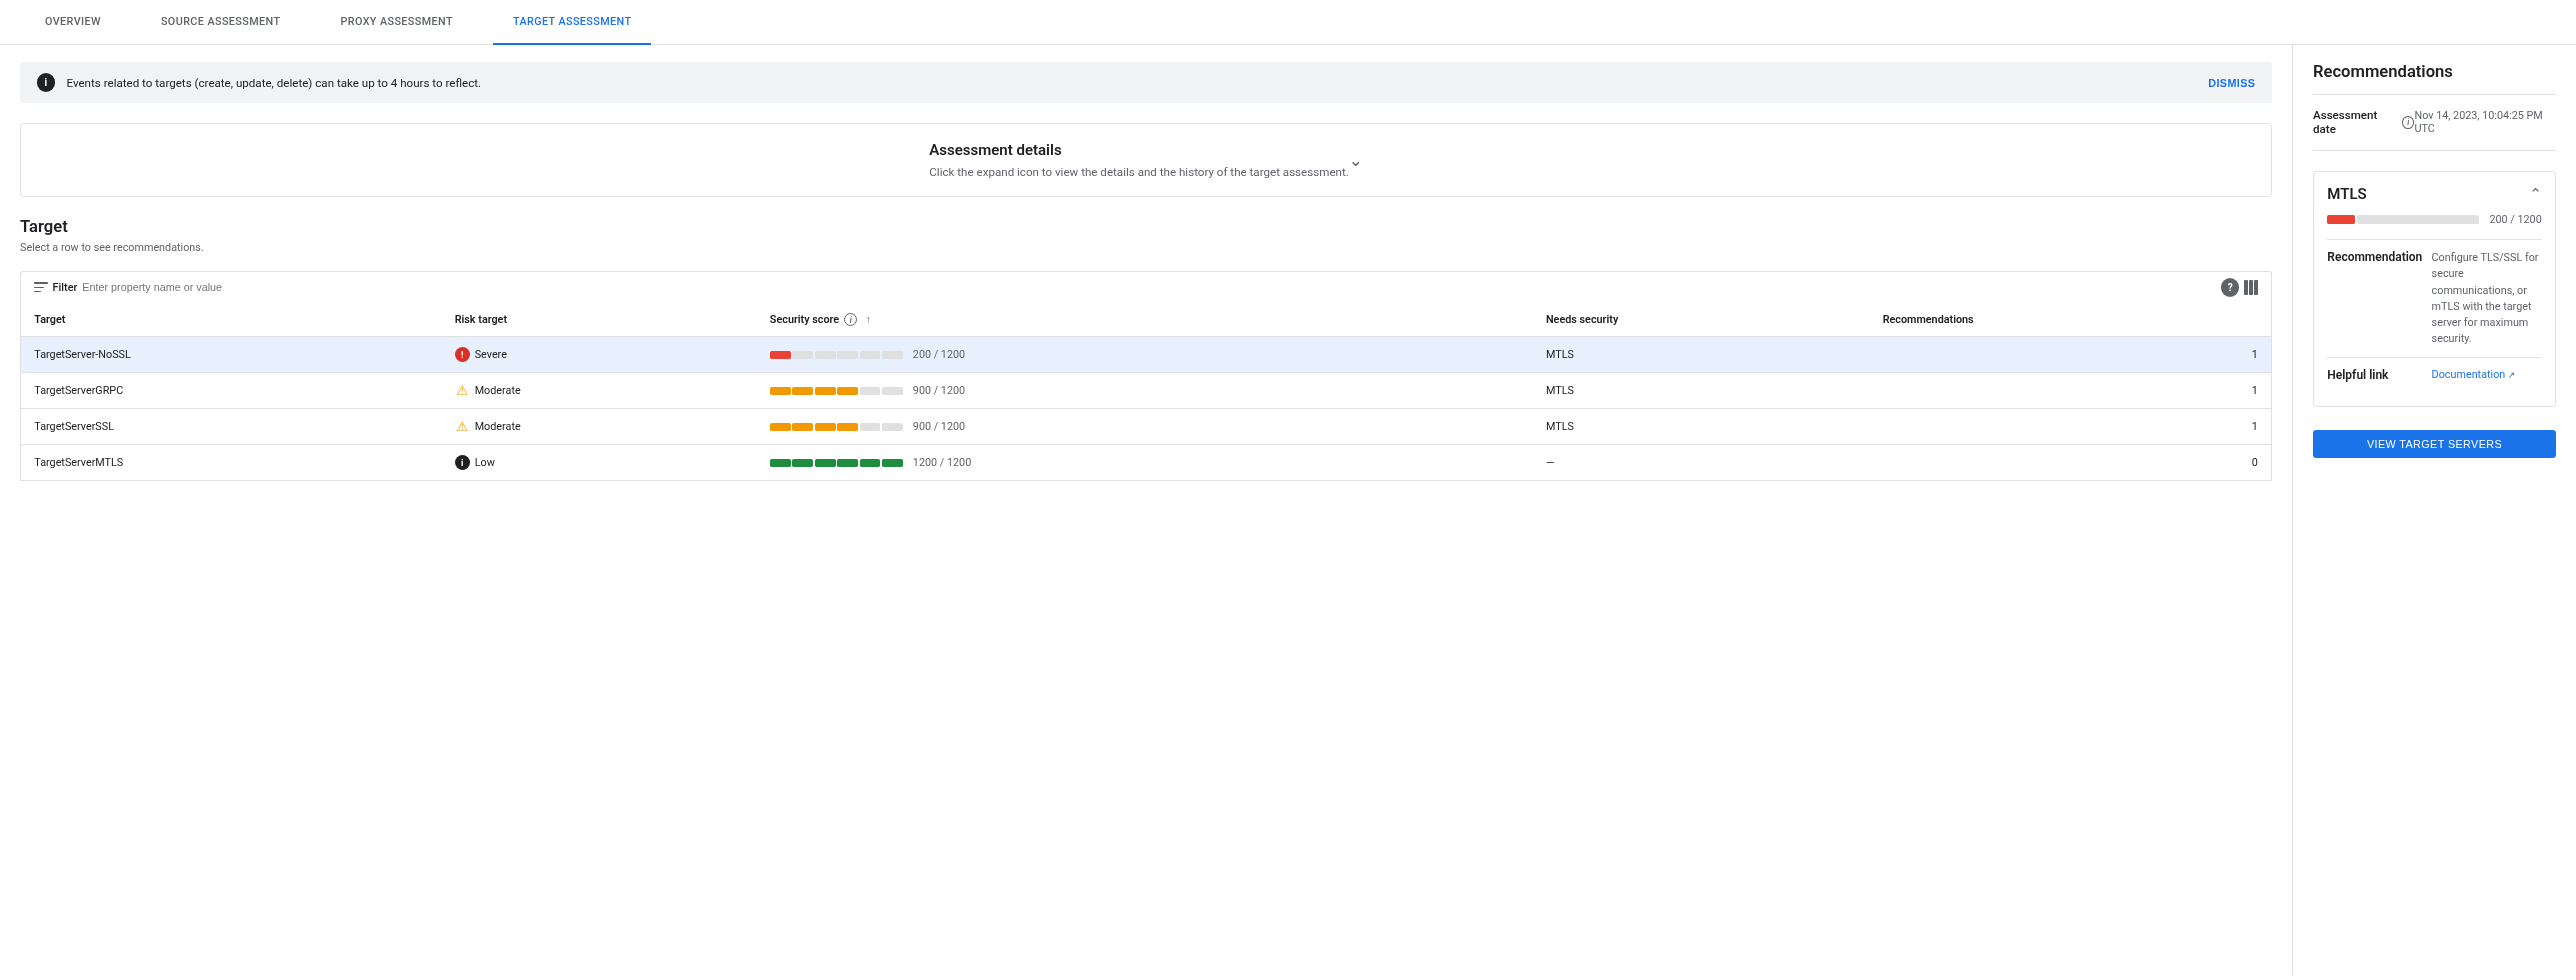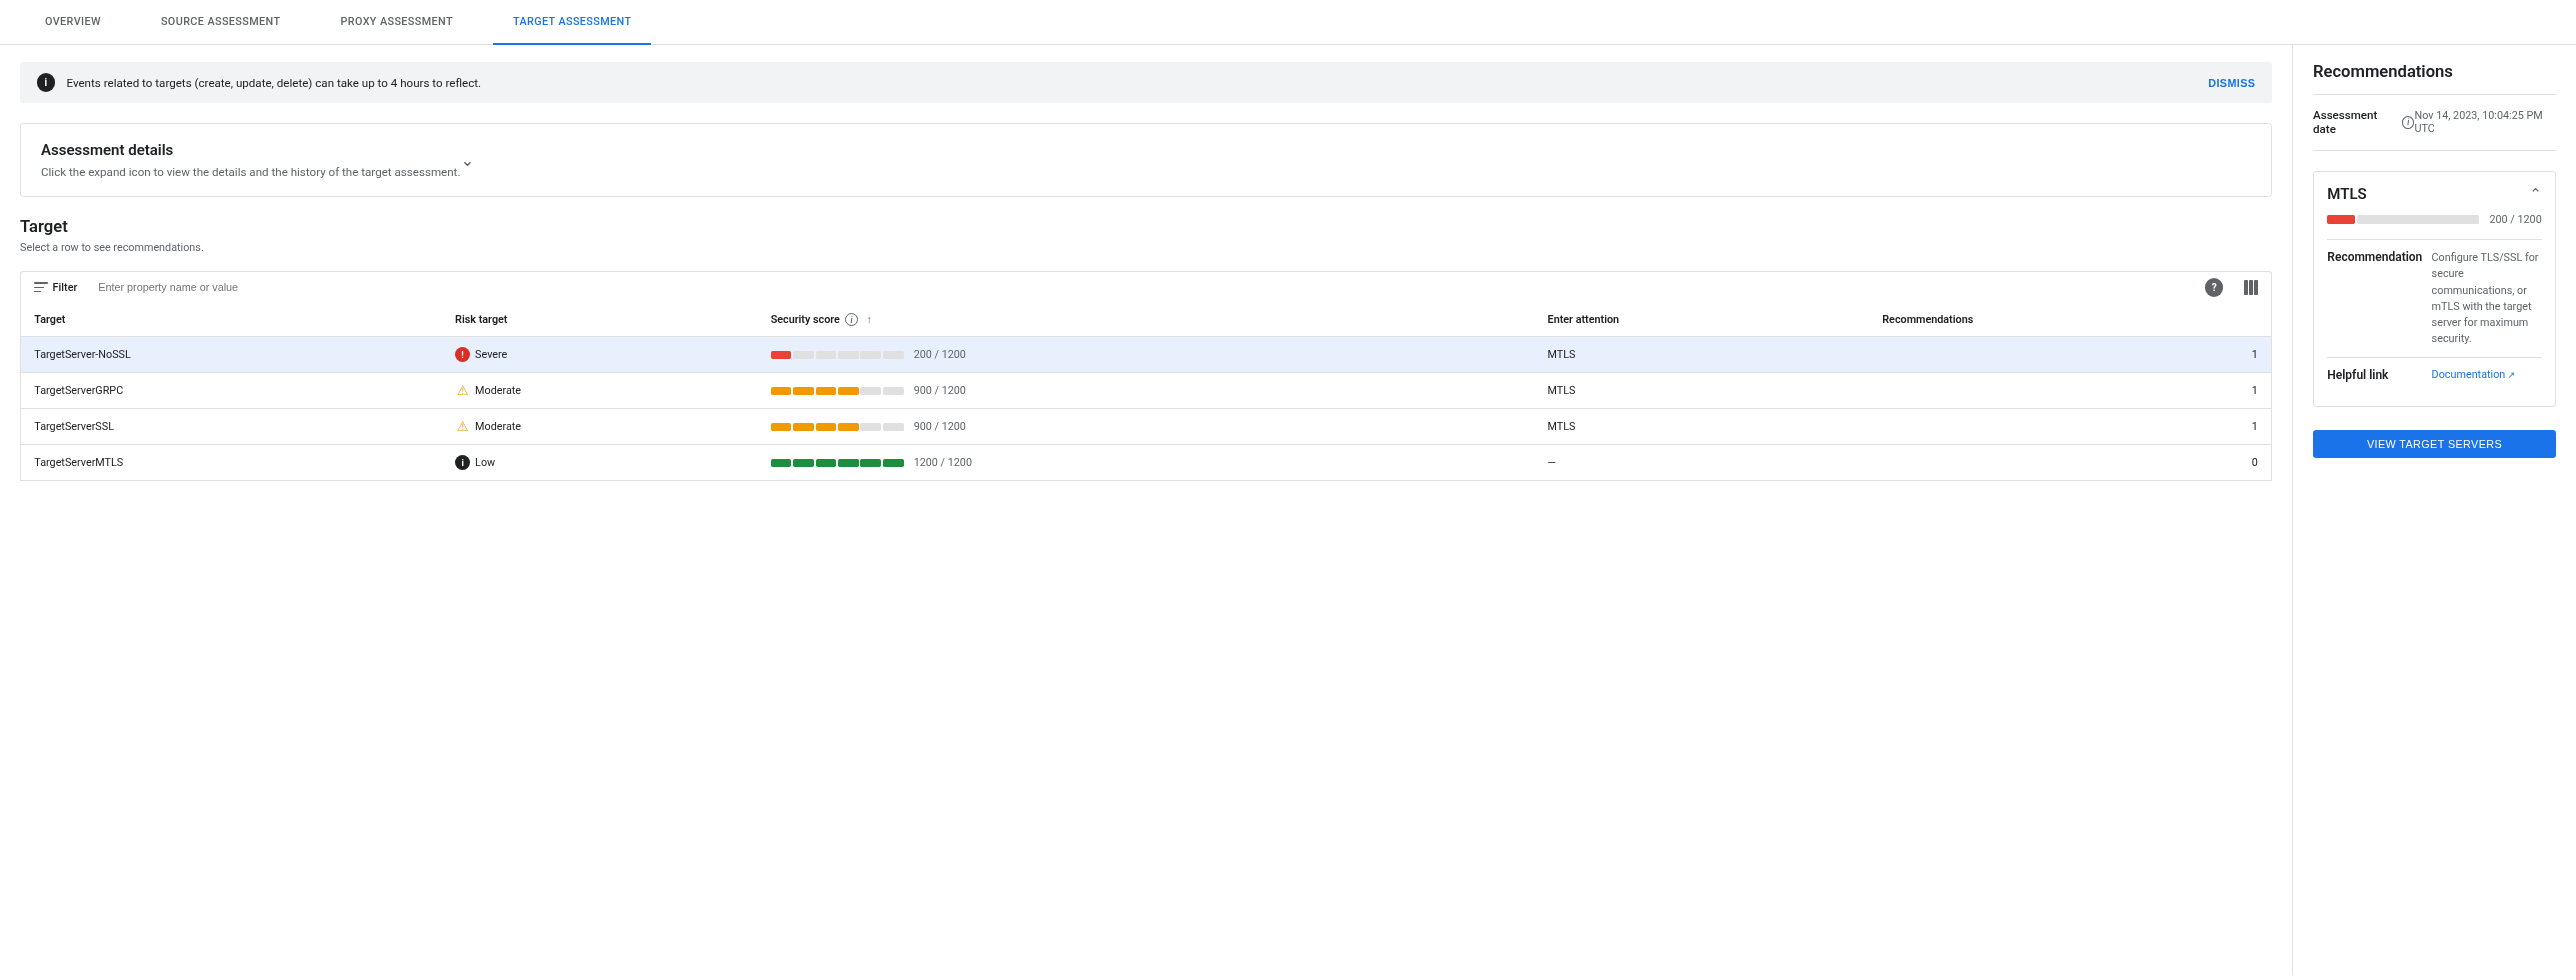--- a/index.html
+++ b/index.html
@@ -94,21 +94,21 @@
     
     .section-collapsible {
       border: 0.8px solid #e0e0e0;
       border-radius: 3.3px;
       padding: 16.6px 20px;
       margin-bottom: 20px;
     }
     .section-header {
       display: flex;
       align-items: center;
-      justify-content: flex-start;
+      justify-content: center;
       cursor: pointer;
     }
     .section-title {
       font-size: 15px;
       font-weight: 600;
       color: #202124;
     }
     .section-subtitle {
       font-size: 11.6px;
       color: #5f6368;
@@ -135,21 +135,21 @@
       margin-bottom: 16.6px;
     }
 
     
     .filter-bar {
       display: flex;
       align-items: center;
       border: 0.8px solid #e0e0e0;
       border-radius: 3.3px 3.3px 0 0;
       padding: 6.6px 13.3px;
-      gap: 21px;
+      gap: 5px;
       border-bottom: none;
     }
     .filter-icon-area {
       display: flex;
       align-items: center;
       gap: 5px;
       color: #5f6368;
       font-size: 10.8px;
     }
     .filter-icon {
@@ -500,21 +500,21 @@
           <tr>
             <th><span>Target</span></th>
             <th><span>Risk target</span></th>
             <th>
               <div class="th-with-icon">
                 <span>Security score</span>
                 <div class="info-circle">i</div>
                 <div class="sort-icon">↑</div>
               </div>
             </th>
-            <th><span>Enter attention</span></th>
+            <th><span>Needs security</span></th>
             <th><span>Recommendations</span></th>
           </tr>
         </thead>
         <tbody id="table-body">
         <tr class="selected">
               <td>TargetServer-NoSSL</td>
               <td>
                 <div class="risk-badge">
                   <div class="risk-icon-severe">!</div>
                   <span>Severe</span>

